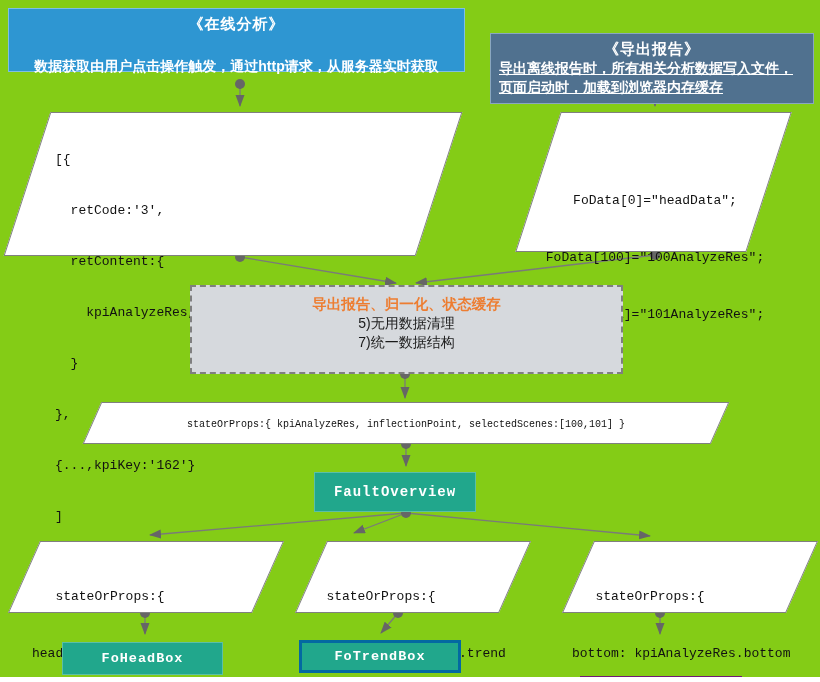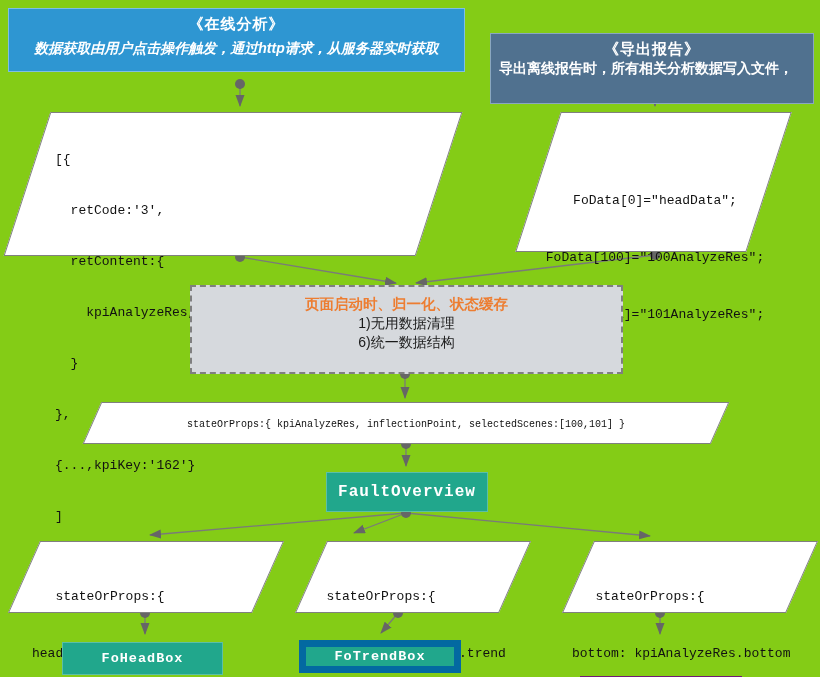--- a/index.html
+++ b/index.html
@@ -1,22 +1,22 @@
 <!DOCTYPE html>
 <html><head>
 <meta charset="utf-8">
 <style>
   html,body{margin:0;padding:0;background:#ffffff;}
   .stage{position:relative;width:820px;height:677px;background:#84cc16;overflow:hidden;
          font-family:"Liberation Sans",sans-serif;color:#1a1a1a;}
   
   .infobox{position:absolute;box-sizing:border-box;color:#ffffff;text-align:center;}
   .infobox .t{font-weight:bold;font-size:15px;margin-top:6px;letter-spacing:1px;}
-  .infobox .b{font-weight:bold;font-size:14px;margin-top:6px;font-style:italic;}
-  .infobox .b2{font-weight:bold;font-size:14px;text-align:left;padding:0 8px;line-height:19px;}
+  .infobox .b{font-weight:bold;font-size:14px;margin-top:24px;}
+  .infobox .b2{font-weight:bold;font-size:14px;text-align:left;padding:0 8px;line-height:19px;text-decoration:underline;}
   
   .para{position:absolute;}
   .para .shape{position:absolute;left:0;top:0;right:0;bottom:0;background:#ffffff;
                border:1px solid #808080;}
   .sk18{transform:skewX(-18deg);}
   .sk24{transform:skewX(-24deg);}
   .code{position:absolute;font-family:"Liberation Mono","DejaVu Sans Mono",monospace;
         font-size:13px;line-height:17px;white-space:pre;color:#111;}
   .code.l19{line-height:19px;}
   
@@ -70,20 +70,21 @@
   </svg>
 
   <div class="infobox" style="left:8px;top:8px;width:457px;height:64px;background:#2E96D2;border:1px solid #7fbfe5;">
     <div class="t">《在线分析》</div>
     <div class="b">数据获取由用户点击操作触发，通过http请求，从服务器实时获取</div>
   </div>
 
   <div class="infobox" style="left:490px;top:1px;width:324px;height:71px;background:#50718F;border:1px solid #8aa7c0;margin-top:32px;">
     <div class="t">《导出报告》</div>
     <div class="b2">导出离线报告时，所有相关分析数据写入文件，</div>
+    <div class="b2">页面启动时，加载到浏览器内存缓存</div>
   </div>
 
   <div class="para" style="left:27px;top:112px;width:412px;height:144px;">
     <div class="shape sk18"></div>
   </div>
   <div class="code" style="left:55px;top:117px;">
     <div>[{</div>
     <div>  retCode:'3',</div>
     <div>  retContent:{</div>
     <div>    kpiAnalyzeRes,inflectionPoint,kpiKey: '100'</div>
@@ -96,31 +97,31 @@
   <div class="para" style="left:538px;top:112px;width:231px;height:140px;">
     <div class="shape sk18"></div>
   </div>
   <div class="code l19" style="left:530px;top:153px;width:250px;text-align:center;">
     <div>FoData[0]="headData";</div>
     <div>FoData[100]="100AnalyzeRes";</div>
     <div>FoData[101]="101AnalyzeRes";</div>
   </div>
 
   <div class="dashedbox" style="left:190px;top:285px;width:433px;height:89px;">
-    <div class="dt" style="color:#ED7D31;">页面启动时、归一化、状态缓存</div>
-    <div class="di">1)无用数据清理</div>
-    <div class="di">6)统一数据结构</div>
+    <div class="dt" style="color:#ED7D31;">导出报告、归一化、状态缓存</div>
+    <div class="di">5)无用数据清理</div>
+    <div class="di">7)统一数据结构</div>
   </div>
 
   <div class="para" style="left:92px;top:402px;width:628px;height:42px;">
     <div class="shape sk24"></div>
   </div>
   <div class="code" style="left:92px;top:416px;width:628px;text-align:center;font-size:10px;">stateOrProps:{ kpiAnalyzeRes, inflectionPoint, selectedScenes:[100,101] }</div>
 
-  <div class="greenbox" style="left:326px;top:472px;width:162px;height:40px;background:#21A78C;border:1px solid #5bbfa7;font-size:16px;text-align:center;">
+  <div class="greenbox" style="left:314px;top:472px;width:162px;height:40px;background:#21A78C;border:1px solid #5bbfa7;font-size:14px;text-align:center;">
     <span>FaultOverview</span>
   </div>
 
   <div class="para" style="left:24px;top:541px;width:244px;height:72px;">
     <div class="shape sk24"></div>
   </div>
   <div class="code l19" style="left:32px;top:549px;">
     <div>   stateOrProps:{</div>
     <div>head: kpiAnalyzeRes.head</div>
     
@@ -140,20 +141,20 @@
   </div>
   <div class="code l19" style="left:572px;top:549px;">
     <div>   stateOrProps:{</div>
     <div>bottom: kpiAnalyzeRes.bottom</div>
     
   </div>
 
   <div class="greenbox" style="left:62px;top:642px;width:161px;height:33px;background:#21A78C;border:1px solid #5bbfa7;font-size:13.5px;">
     <span>FoHeadBox</span>
   </div>
-  <div class="greenbox" style="left:299px;top:640px;width:162px;height:33px;background:#21A78C;border:7px solid #0369a1;font-size:13.5px;">
+  <div class="greenbox" style="left:299px;top:640px;width:162px;height:33px;background:#21A78C;border:3px solid #0369a1;font-size:13.5px;">
     <span>FoTrendBox</span>
   </div>
   <div class="greenbox" style="left:580px;top:676px;width:162px;height:33px;background:#21A78C;border:5px solid #701a75;font-size:13.5px;">
     <span>FoBottomBox</span>
   </div>
 
 </div>
 
 </body></html>

